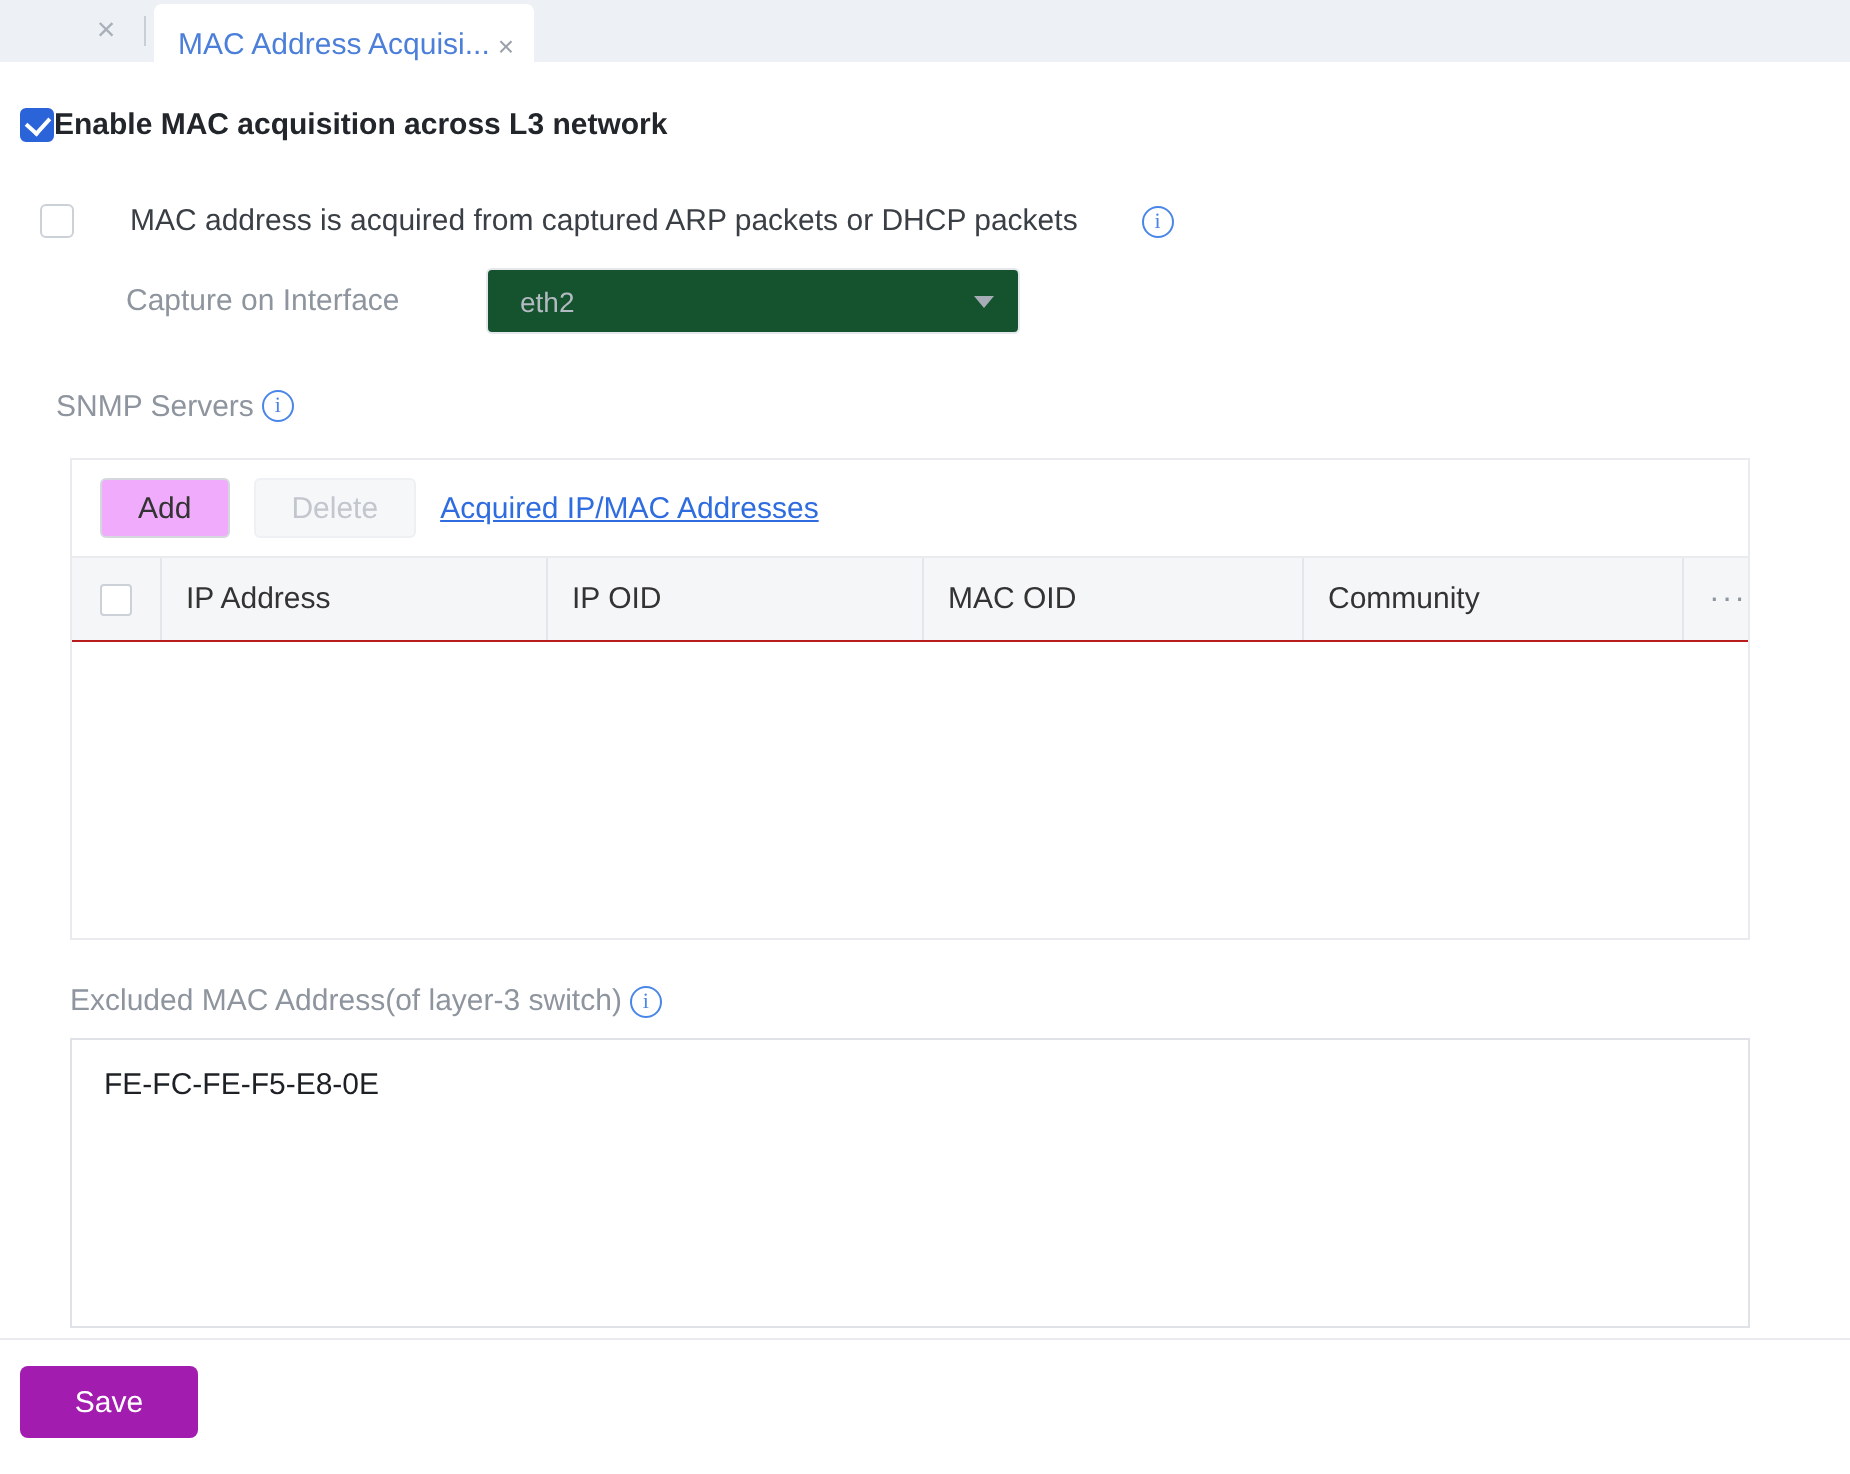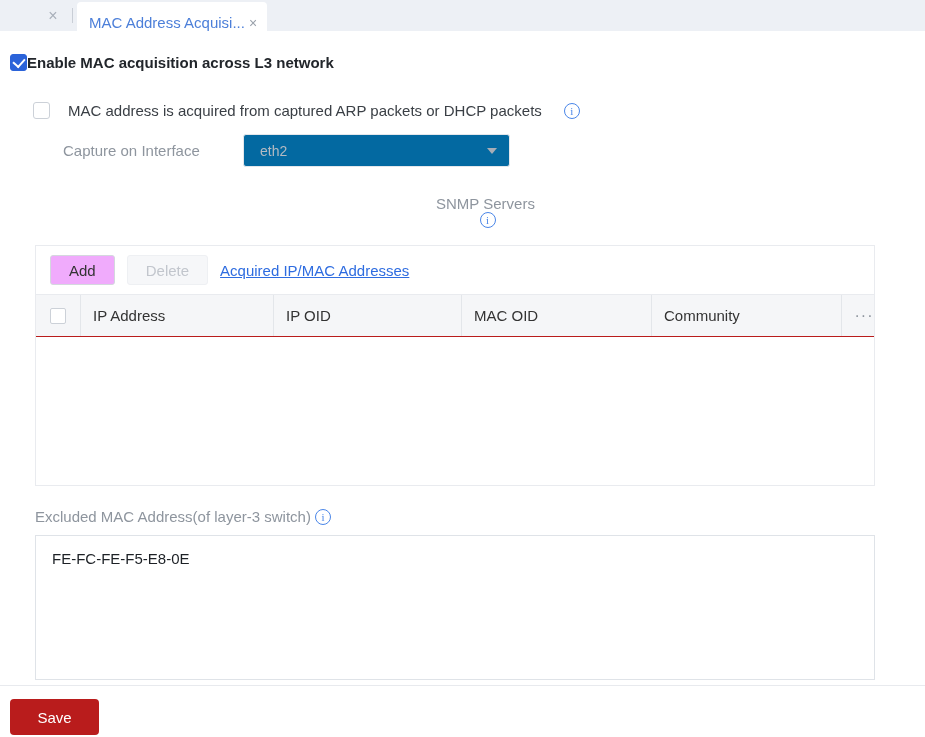--- a/index.html
+++ b/index.html
@@ -25,41 +25,41 @@
   .cbx.checked { background: #2b63d9; border: 1px solid #2b63d9; }
   .cbx.checked::after { content: ""; position: absolute; left: 4px; top: 1px;
     width: 6px; height: 9px; border: solid #fff; border-width: 0 2px 2px 0;
     transform: rotate(42deg); }
   .cbx.unchecked { background: #fff; border: 1px solid #ccd1d8; }
   .cbx.small { width: 16px; height: 16px; flex: 0 0 16px; border-radius: 2px; }
 
   .row1 { margin-top: 23px; display: flex; align-items: center; gap: 0; }
   .row1 .lbl { font-weight: bold; font-size: 15px; color: #22262b; }
 
-  .row2 { margin-top: 31px; margin-left: 23px; display: flex; align-items: center; gap: 18px; }
+  .row2 { margin-top: 31px; margin-left: 10px; display: flex; align-items: center; gap: 28px; }
   .row2 .lbl { font-size: 15px; color: #3a3f45; }
 
   .info-icon { width: 16px; height: 16px; border: 1px solid #4a86e8; border-radius: 50%;
     color: #4a86e8; display: inline-flex; align-items: center; justify-content: center;
     font-size: 11px; margin-left: 4px; flex: 0 0 16px; }
   .info-icon::after { content: "i"; font-family: "Liberation Serif", serif; }
 
   
   .capture-row { margin-top: 15px; margin-left: 53px; display: flex; align-items: center; }
   .capture-row .cap-label { color: #8e959e; font-size: 15px; width: 180px; }
-  .select-disabled { width: 267px; height: 33px; background: #0369a1; border: 1px solid #e4e7eb;
+  .select-disabled { width: 267px; height: 33px; background: #14532d; border: 1px solid #e4e7eb;
     border-radius: 3px; display: flex; align-items: center; padding: 0 12px 0 16px;
     color: #b4bac2; font-size: 14px; cursor: not-allowed; }
   .select-disabled .sel-value { flex: 1; }
   .caret-down { width: 0; height: 0; border-left: 5px solid transparent;
     border-right: 5px solid transparent; border-top: 6px solid #a7adb6; }
 
   
-  .section-label { margin-top: 28px; margin-left: 36px; display: flex; align-items: center;
-    color: #8e959e; font-size: 15px; flex-direction: column; }
+  .section-label { margin-top: 28px; margin-left: 18px; display: flex; align-items: flex-start;
+    color: #8e959e; font-size: 15px; }
   .panel { margin-top: 17px; margin-left: 25px; width: 840px; height: 241px;
     border: 1px solid #e9ebef; }
   .toolbar { height: 48px; display: flex; align-items: center; padding: 0 14px; gap: 12px; }
   .btn { height: 30px; padding: 0 18px; border-radius: 3px; font-size: 15px; cursor: pointer; }
   .btn-default { background: #f0abfc; border: 1px solid #d4d8de; color: #333; }
   .btn-disabled { background: #f6f7f9; border: 1px solid #eef0f3; color: #c2c6cd;
     cursor: not-allowed; }
   .link { color: #2e6ce0; font-size: 15px; text-decoration: underline; cursor: pointer; }
 
   .grid-row { display: grid; grid-template-columns: 45px 193px 188px 190px 190px 1fr;
@@ -79,21 +79,21 @@
   
   .excluded-label { margin-top: 22px; margin-left: 25px; display: flex; align-items: center;
     color: #8e959e; font-size: 15px; }
   .mac-textarea { display: block; margin-top: 10px; margin-left: 25px; width: 840px;
     height: 145px; border: 1px solid #dfe3e8; border-radius: 0; resize: none;
     padding: 14px 16px; font-size: 15px; color: #1d2126;
     font-family: "Liberation Sans", "DejaVu Sans", sans-serif; outline: none; }
 
   .footer-divider { margin-top: 5px; width: 925px; height: 1px; background: #e8eaee; }
   .save-btn { margin-top: 13px; margin-left: 0px; width: 89px; height: 36px;
-    background: #b91c1c; color: #fff; border: none; border-radius: 4px;
+    background: #a21caf; color: #fff; border: none; border-radius: 4px;
     font-size: 15px; cursor: pointer; font-family: "Liberation Sans", sans-serif; }
 </style>
 </head>
 <body>
 
 <div class="tabbar">
   <span class="bar-close">×</span>
   <span class="bar-sep"></span>
   <div class="tab-active">
     <span class="tab-label">MAC Address Acquisi...</span>

